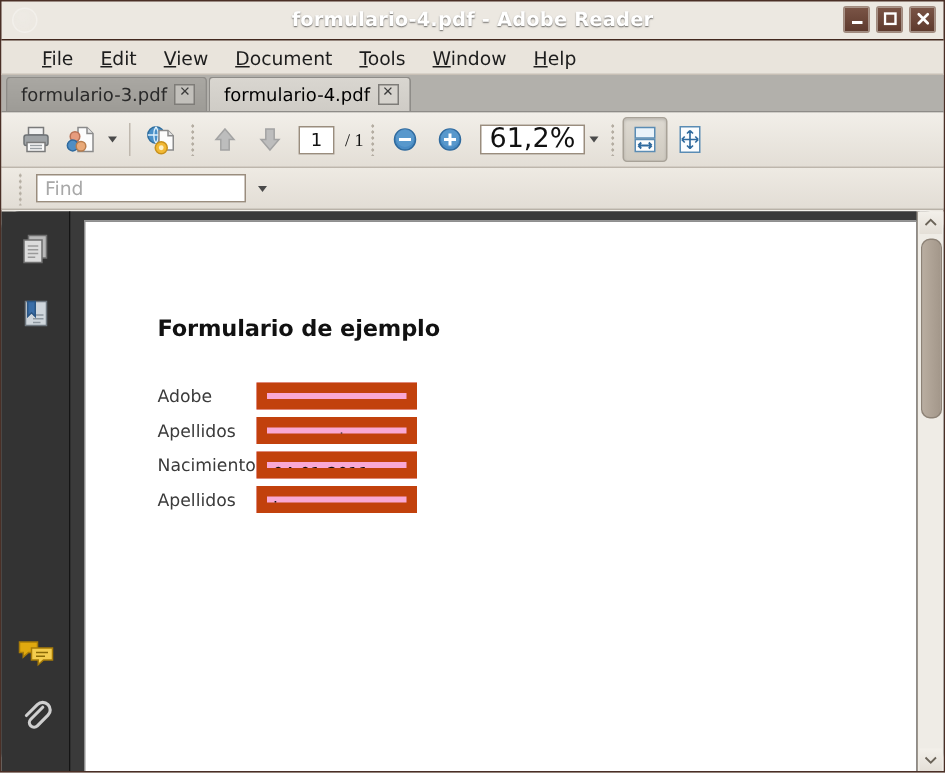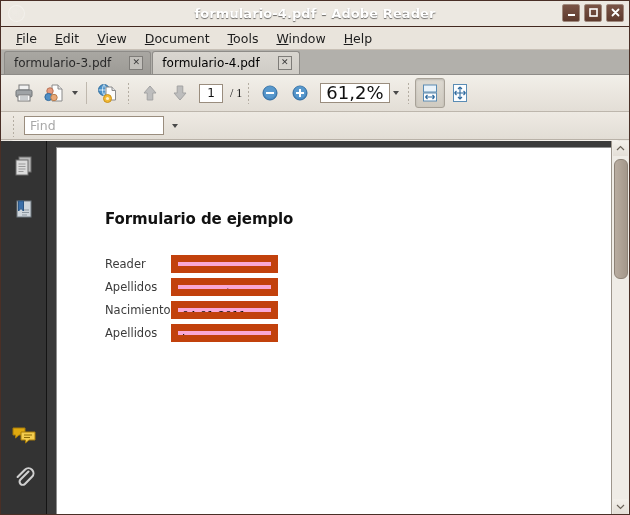--- a/index.html
+++ b/index.html
@@ -59,39 +59,39 @@
     text-shadow: 0 1px 1px rgba(0,0,0,0.6);
   }
   .tbtn svg { display: block; margin: 3px auto; }
 
   
   .menubar {
     flex: 0 0 22px; height: 22px;
     background: #e9e4dc;
     border-bottom: 1px solid #c8c0b6;
     display: flex; align-items: center;
-    padding-left: 6px;
+    padding-left: 18px;
   }
   .menu-item {
     font-size: 12.5px; color: #1d1d1d;
     padding: 2px 9px;
   }
   .menu-item u { text-decoration: underline; }
 
   
   .tabbar {
     flex: 0 0 24px; height: 24px;
     background: #b2b0ab;
     border-bottom: 1px solid #8e8c88;
     display: flex; align-items: flex-end;
     padding-left: 3px;
   }
   .tab {
     height: 22px;
-    display: flex; align-items: center; gap: 18px;
+    display: flex; align-items: center; gap: 5px;
     padding: 0 7px 0 9px;
     font-size: 12px;
     color: #2a2a2a;
     border: 1px solid #8e8c88;
     border-bottom: none;
     border-radius: 3px 3px 0 0;
     margin-right: 1px;
     background: linear-gradient(to bottom, #a9a7a2, #9d9b96);
   }
   .tab.active {
@@ -434,21 +434,21 @@
           <path d="M16.5 7.5 L8.5 15.5 a3.1 3.1 0 0 0 4.4 4.4 L20 12.8 a5 5 0 0 0 -7.1 -7.1 L5.6 13" fill="none" stroke="#cfcfcf" stroke-width="2.1" stroke-linecap="round"></path>
         </svg>
       </div>
     </div>
 
     <div class="docarea">
       <div class="page-shadow">
         <div class="pdf-title">Formulario de ejemplo</div>
         <div class="form-rows">
           <div class="form-row">
-            <div class="form-label">Reader</div>
+            <div class="form-label">Adobe</div>
             <div class="form-field">name</div>
           </div>
           <div class="form-row">
             <div class="form-label">Apellidos</div>
             <div class="form-field">ocument</div>
           </div>
           <div class="form-row">
             <div class="form-label">Nacimiento</div>
             <div class="form-field">04-01-2011</div>
           </div>

